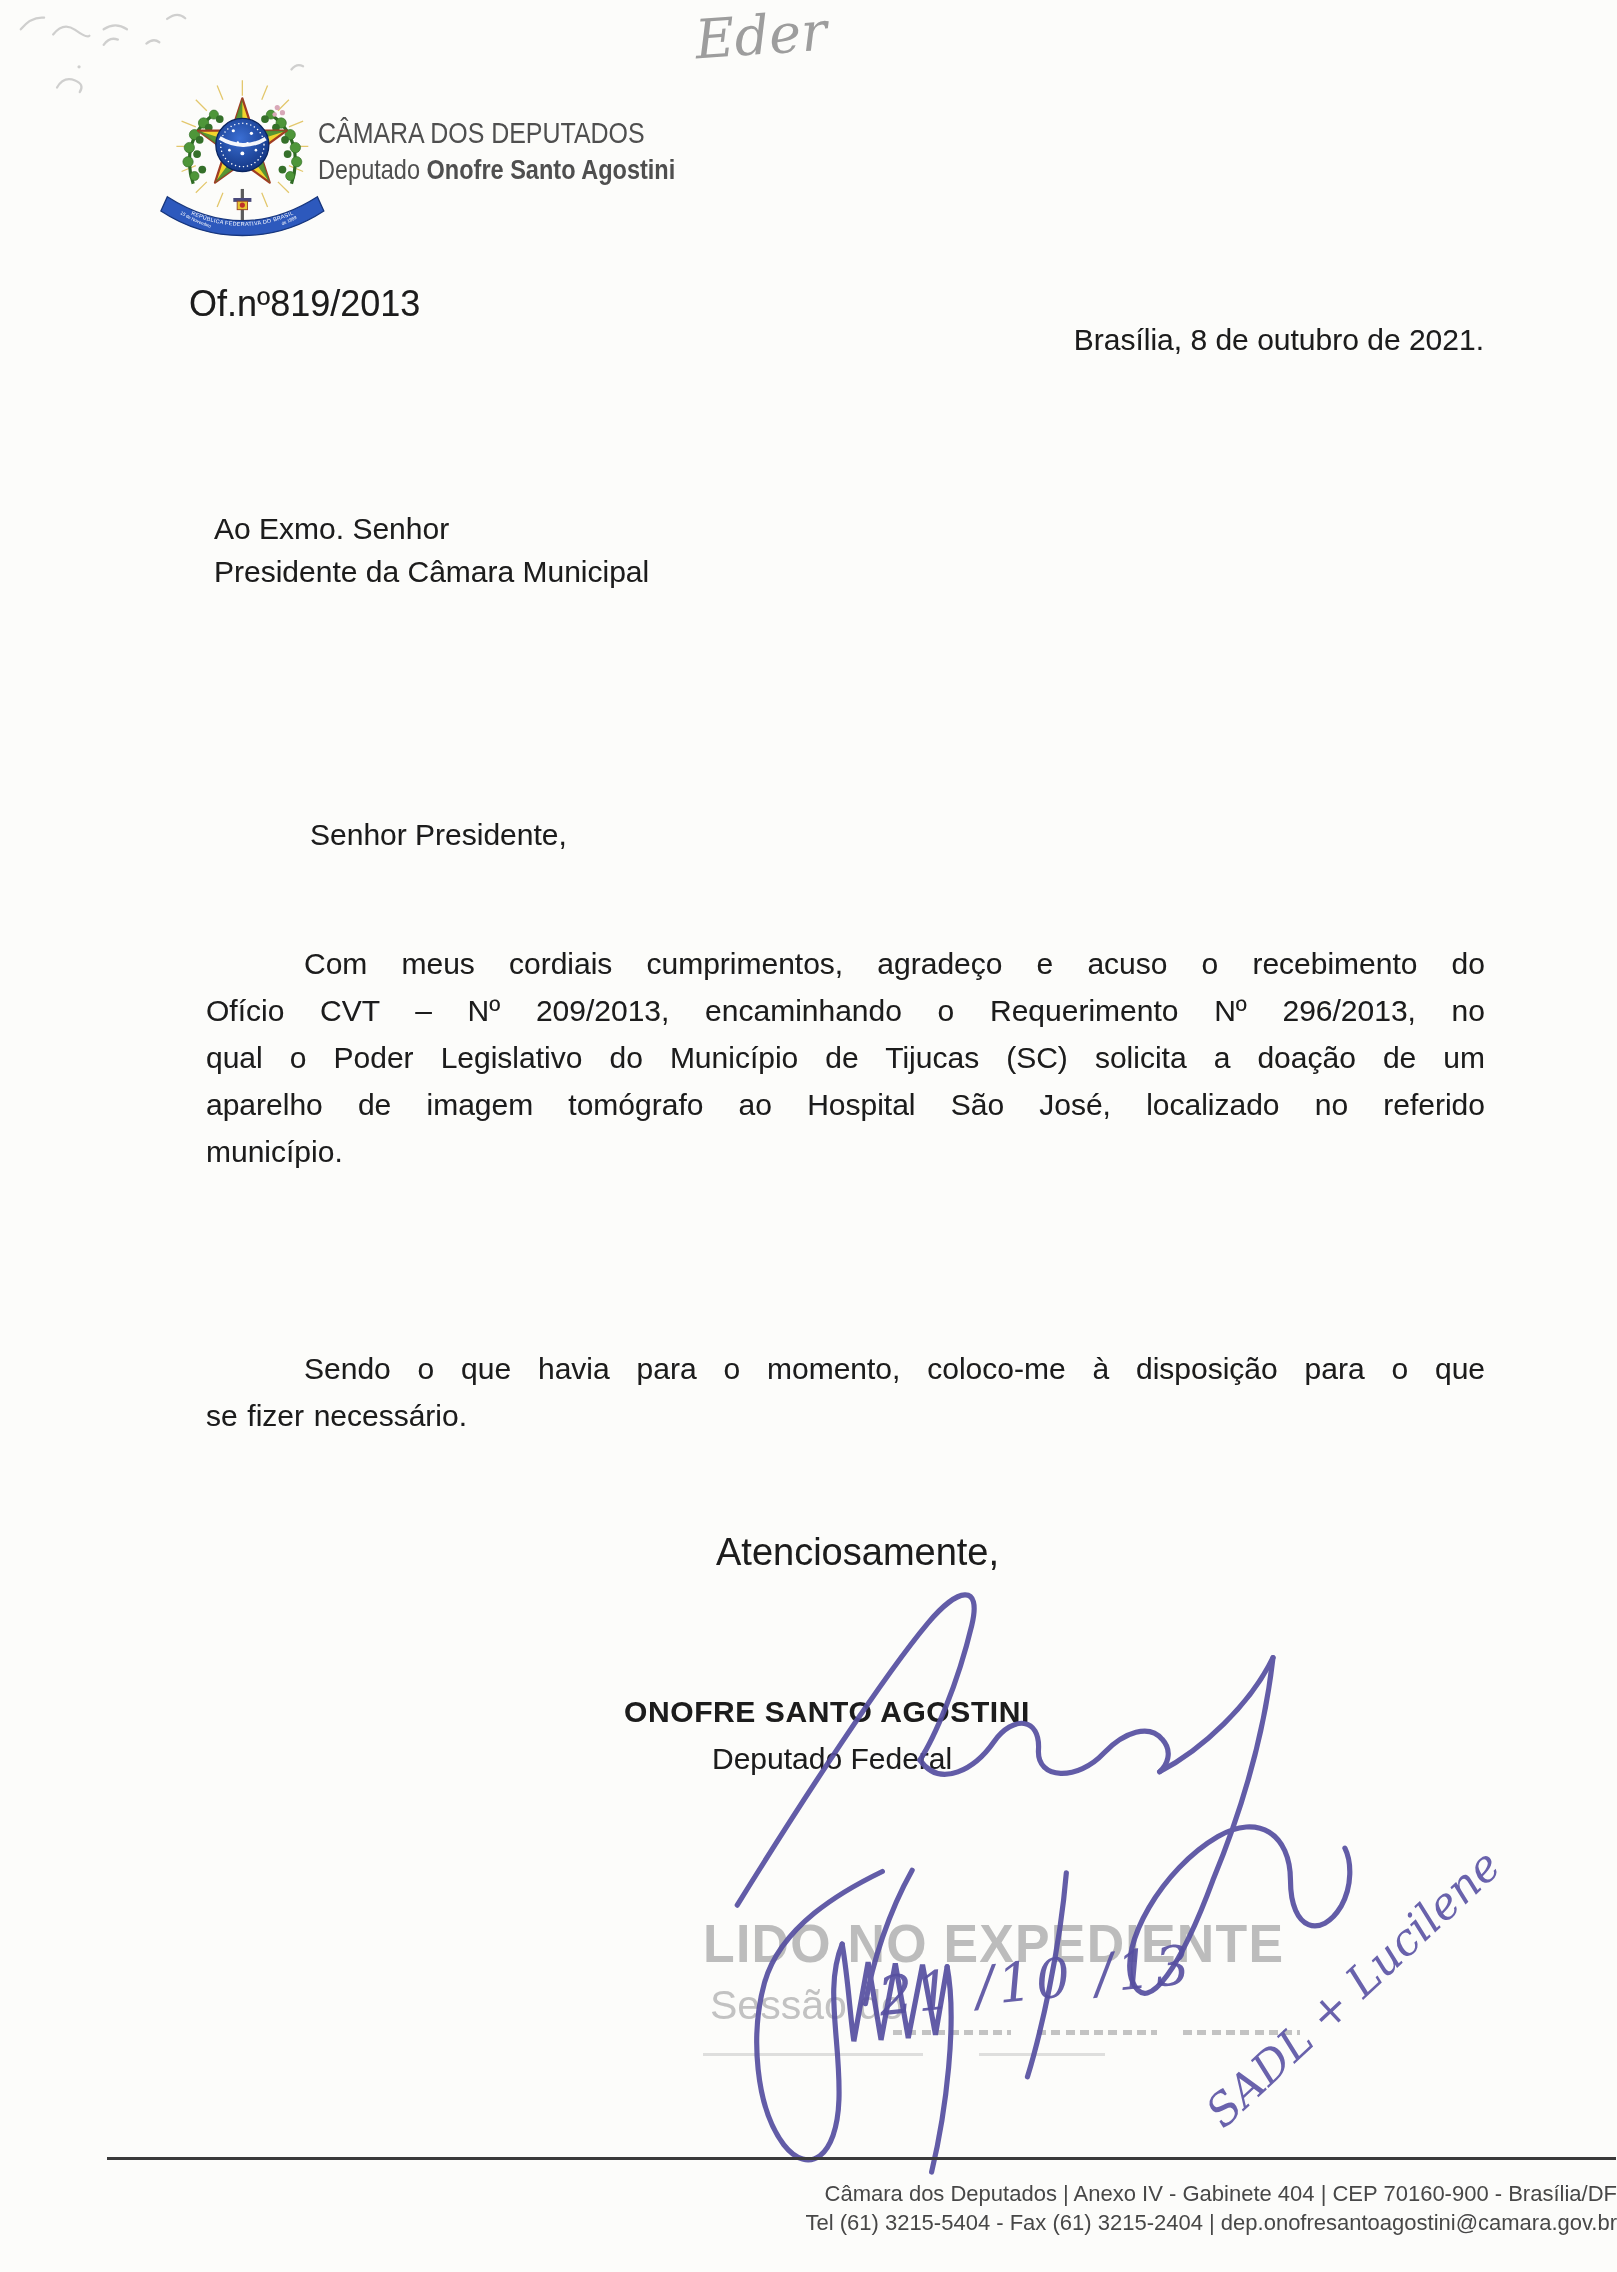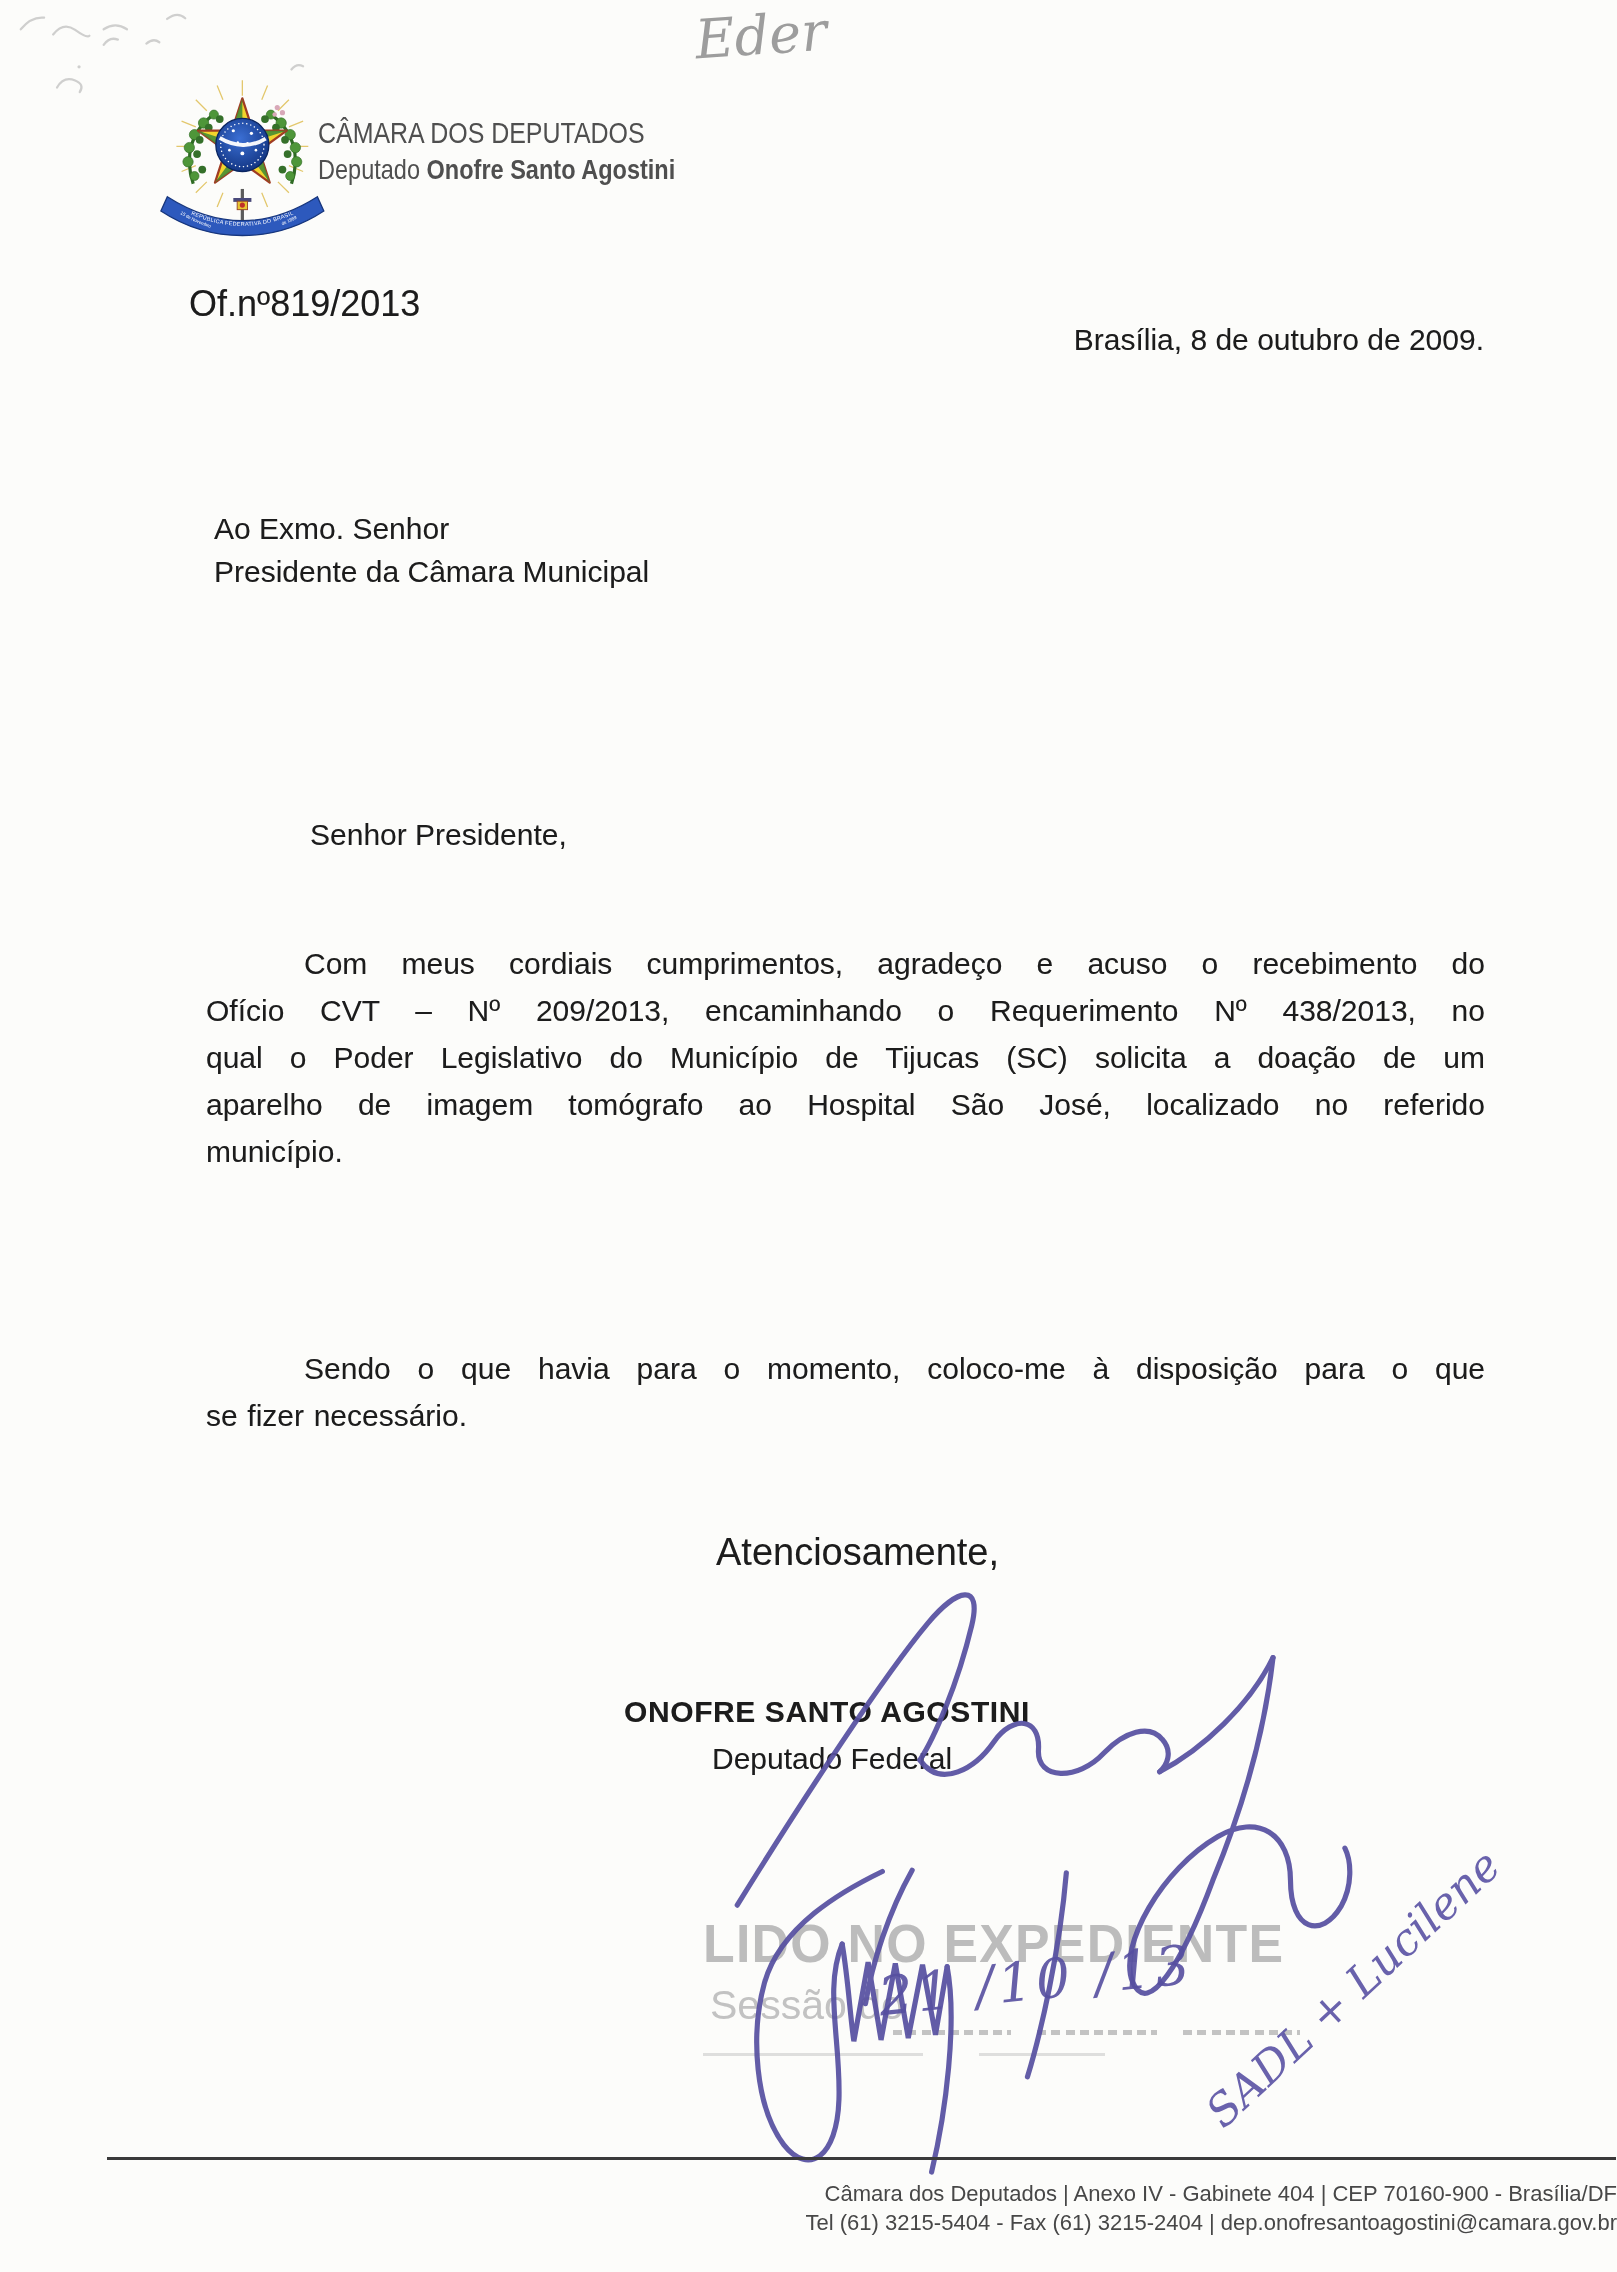--- a/index.html
+++ b/index.html
@@ -173,32 +173,32 @@
     </g>
   </svg>
 
   <div class="abs gray hdr-org" style="left:318px; top:117px;">CÂMARA DOS DEPUTADOS</div>
   <div class="abs gray hdr-dep" style="left:318px; top:154px;">
     <span>Deputado </span><span class="b">Onofre Santo Agostini</span>
   </div>
 
   <div class="abs txt ref" style="left:189px; top:283px;">Of.nº819/2013</div>
 
-  <div class="abs txt date" style="right:133px; top:323px;">Brasília, 8 de outubro de 2009.</div>
+  <div class="abs txt date" style="right:133px; top:323px;">Brasília, 8 de outubro de 2021.</div>
 
   <div class="abs txt addr" style="left:214px; top:507px;">
     <div>Ao Exmo. Senhor</div>
     <div>Presidente da Câmara Municipal</div>
   </div>
 
   <div class="abs txt salut" style="left:310px; top:818px;">Senhor Presidente,</div>
 
   <div class="abs para" style="top:940px;">
     <div class="txt body-line indent">Com meus cordiais cumprimentos, agradeço e acuso o recebimento do</div>
-    <div class="txt body-line">Ofício CVT – Nº 209/2013, encaminhando o Requerimento Nº 438/2013, no</div>
+    <div class="txt body-line">Ofício CVT – Nº 209/2013, encaminhando o Requerimento Nº 296/2013, no</div>
     <div class="txt body-line">qual o Poder Legislativo do Município de Tijucas (SC) solicita a doação de um</div>
     <div class="txt body-line">aparelho de imagem tomógrafo ao Hospital São José, localizado no referido</div>
     <div class="txt body-line last">município.</div>
   </div>
 
 
   <div class="abs para" style="top:1345px;">
     <div class="txt body-line indent">Sendo o que havia para o momento, coloco-me à disposição para o que</div>
     <div class="txt body-line last">se fizer necessário.</div>
   </div>

